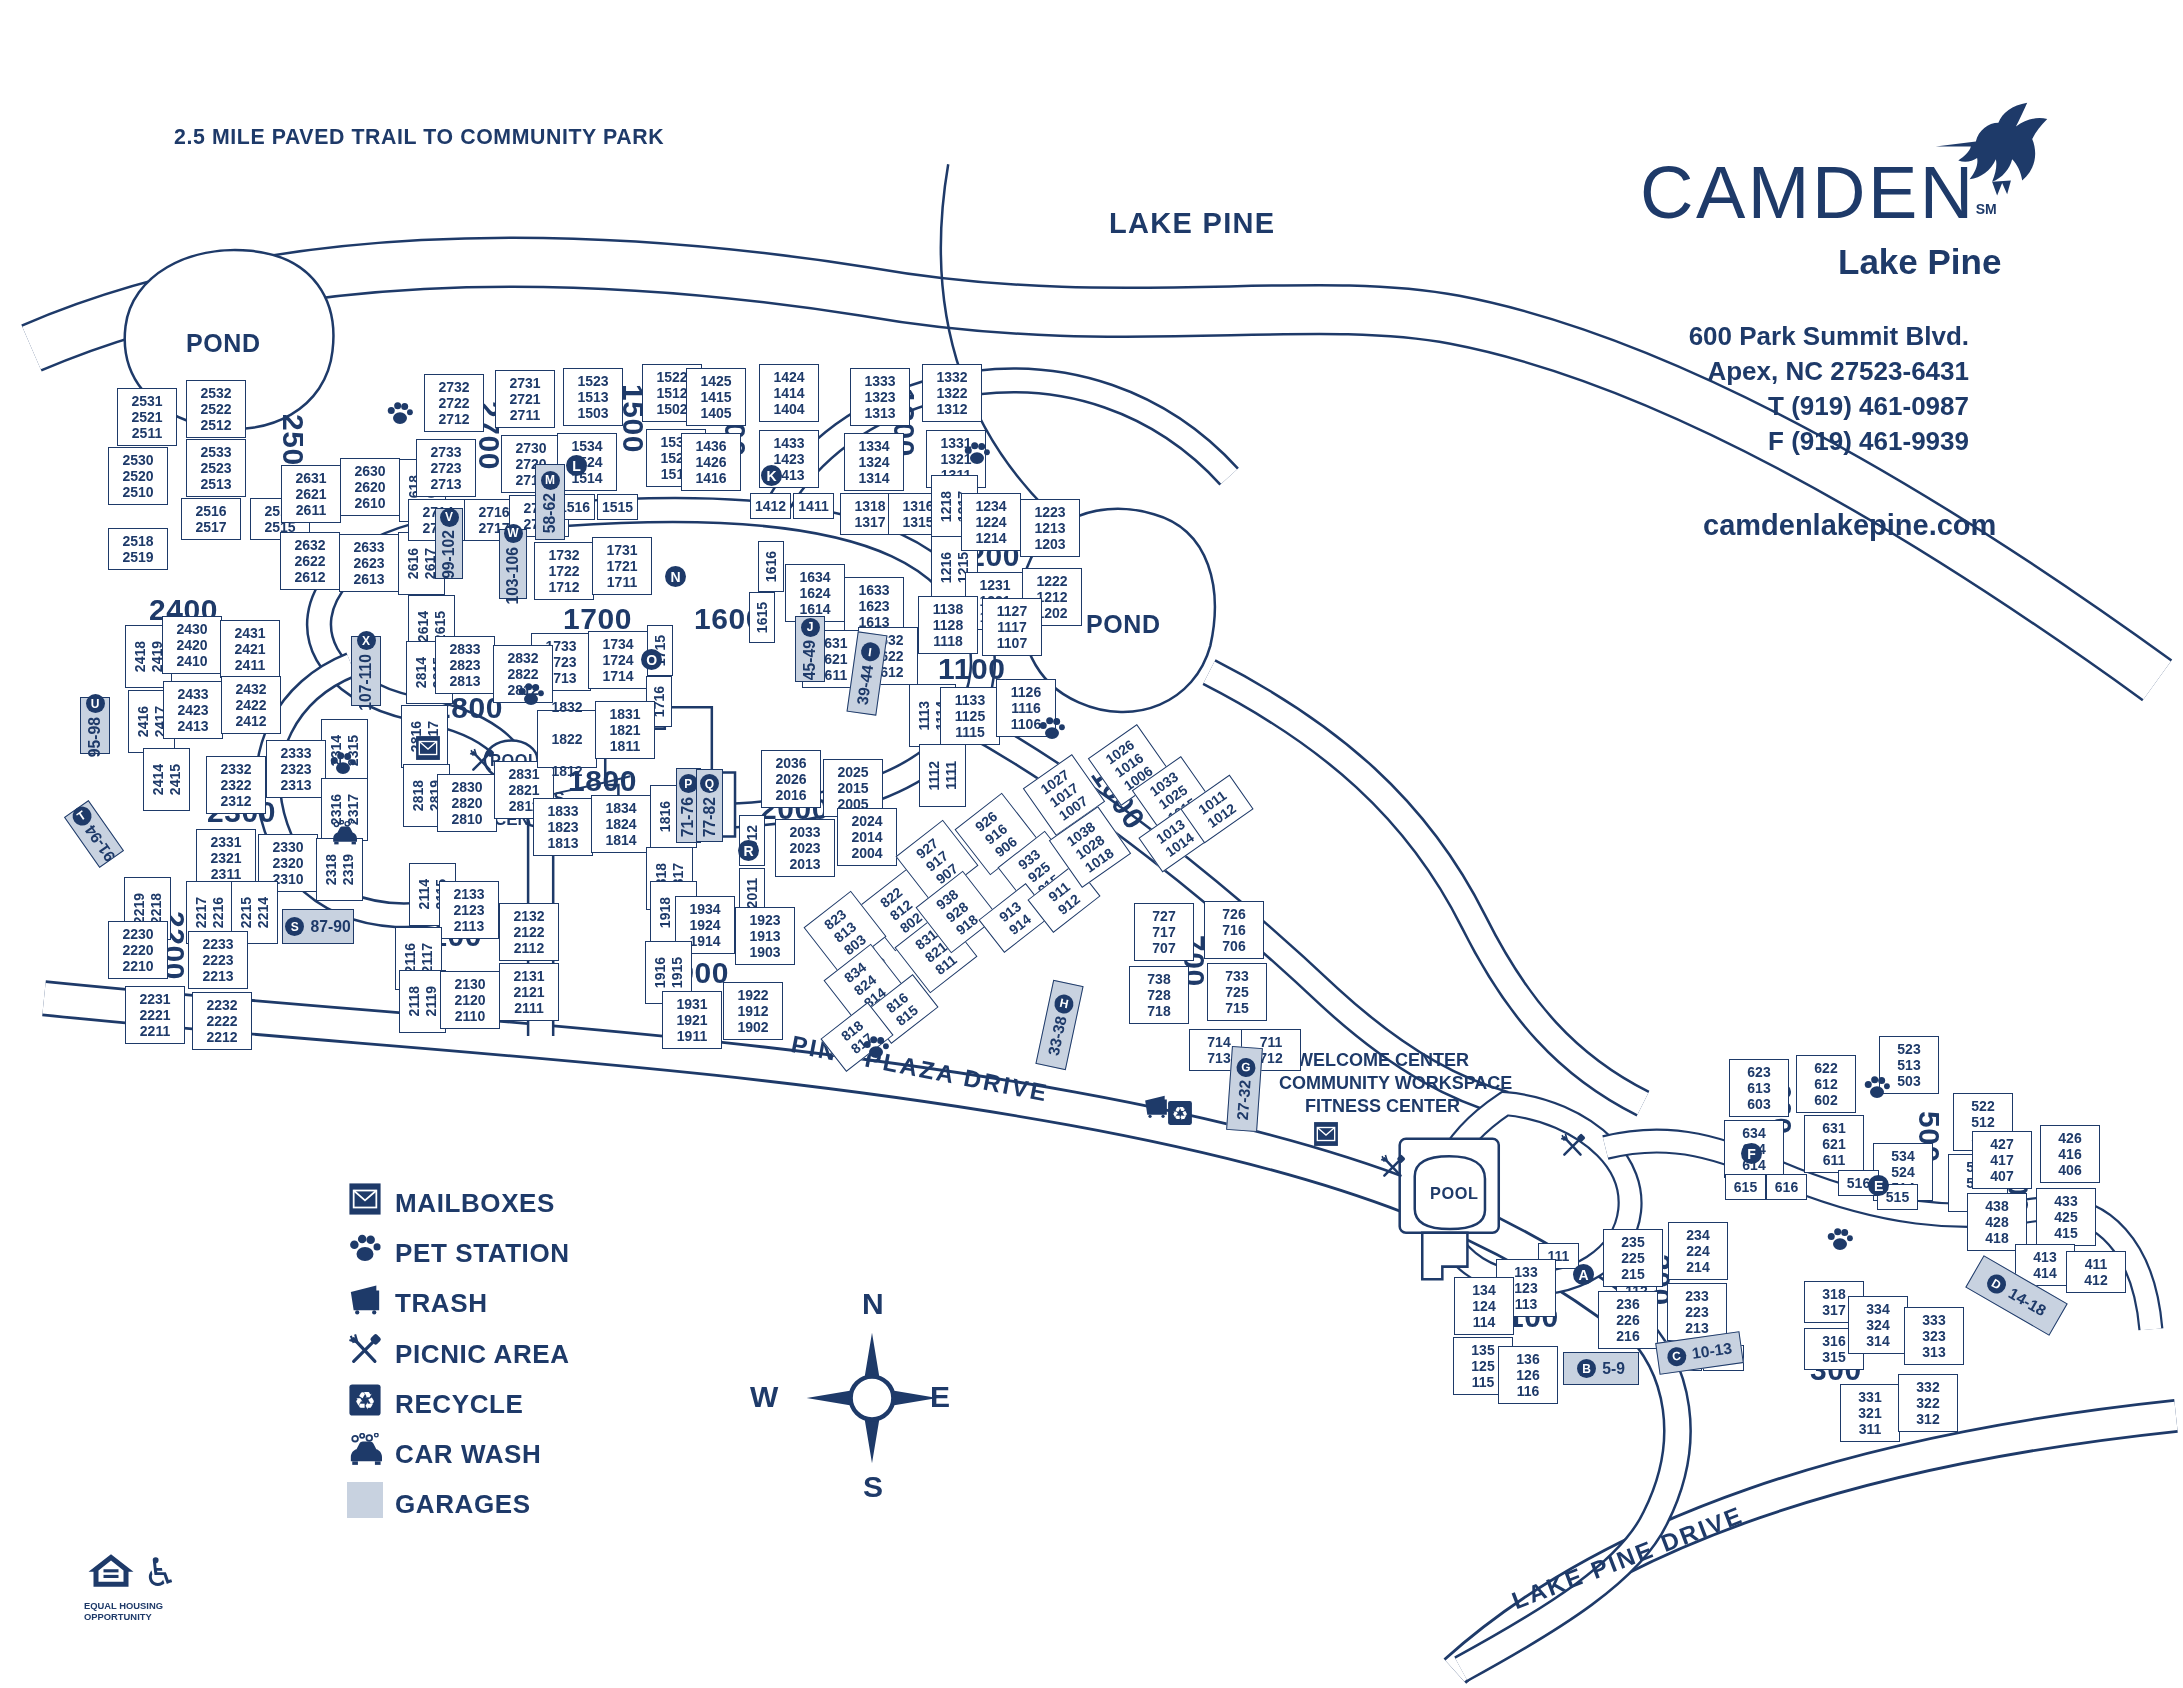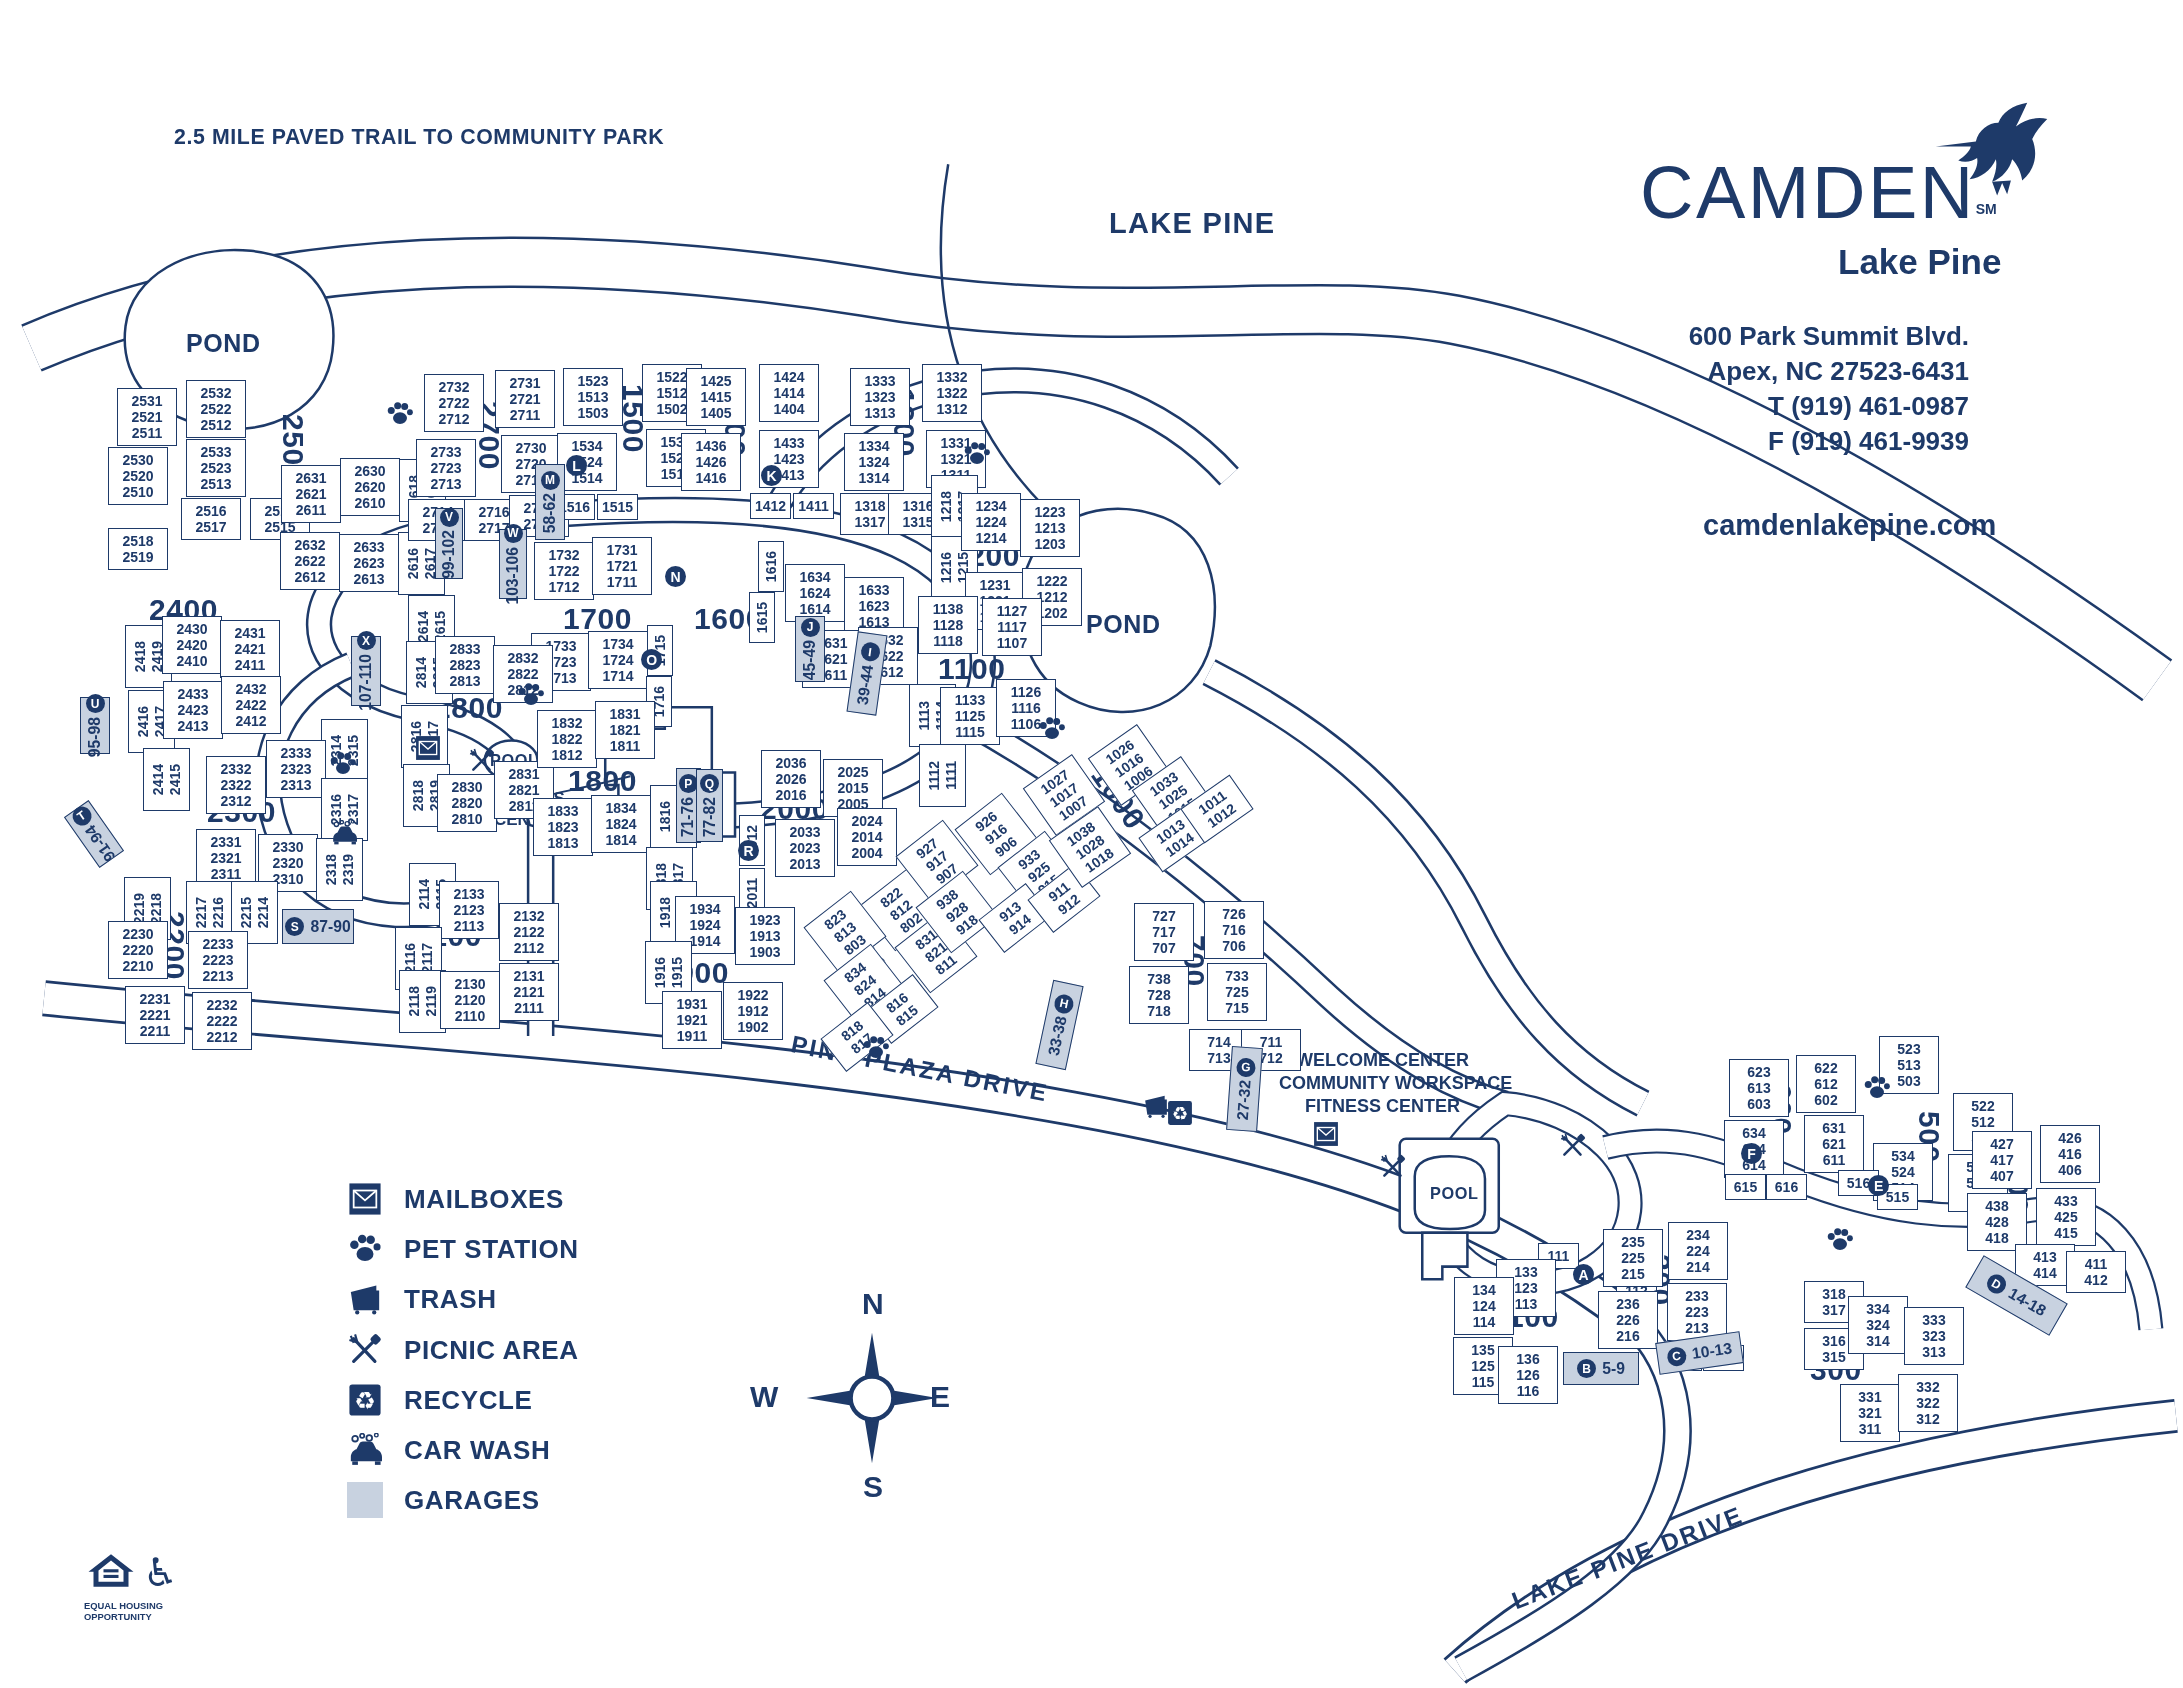--- a/index.html
+++ b/index.html
@@ -32,21 +32,21 @@
   
   .garage{position:absolute;background:var(--garage);border:1.9px solid var(--navy);
           display:flex;align-items:center;justify-content:center;gap:6.3px;}
   .garage.v{flex-direction:column;gap:3.8px;padding:2.5px 0;}
   .garage .range{font-size:15.7px;font-weight:600;white-space:nowrap;}
   .garage.v .range{writing-mode:vertical-rl;transform:rotate(180deg);}
   .badge{width:21.3px;height:21.3px;border-radius:50%;background:var(--navy);color:#fff;
          font-weight:700;font-size:14px;display:flex;align-items:center;justify-content:center;flex:0 0 auto;}
   .badge.small{width:19px;height:19px;font-size:12px;}
   
-  .legend-row{position:absolute;display:flex;align-items:center;gap:19px;}
+  .legend-row{position:absolute;display:flex;align-items:flex-end;gap:10px;}
   .legend-row .label{font-size:26px;font-weight:600;letter-spacing:0.6px;}
   .swatch{width:40px;height:40px;background:var(--garage);}
   .iconbox{width:40px;height:40px;display:flex;align-items:center;justify-content:center;}
   
   .compass-letter{position:absolute;font-size:30px;font-weight:600;}
   
   .eho-text{font-size:9.4px;font-weight:700;line-height:10.7px;letter-spacing:0px;}
   .access-glyph{font-family:"DejaVu Sans",sans-serif;font-size:39px;color:var(--navy);}
 </style>
 </head>
@@ -617,21 +617,21 @@
         <span>2830</span>
         <span>2820</span>
         <span>2810</span>
       </div>
       <div class="unit" style="left: 494px; top: 761px; width: 58px; height: 56px;">
         <span>2831</span>
         <span>2821</span>
         <span>2811</span>
       </div>
       <div class="cluster-label" style="left: 568px; top: 764px;">1800</div>
-      <div class="unit" style="left: 537px; top: 710px; width: 58px; height: 56px;">
+      <div class="unit" style="left: 537px; top: 710px; width: 58px; height: 56px; gap: 16px;">
         <span>1832</span>
         <span>1822</span>
         <span>1812</span>
       </div>
       <div class="unit" style="left: 595px; top: 701px; width: 58px; height: 56px;">
         <span>1831</span>
         <span>1821</span>
         <span>1811</span>
       </div>
       <div class="unit" style="left: 533px; top: 798px; width: 58px; height: 56px;">

